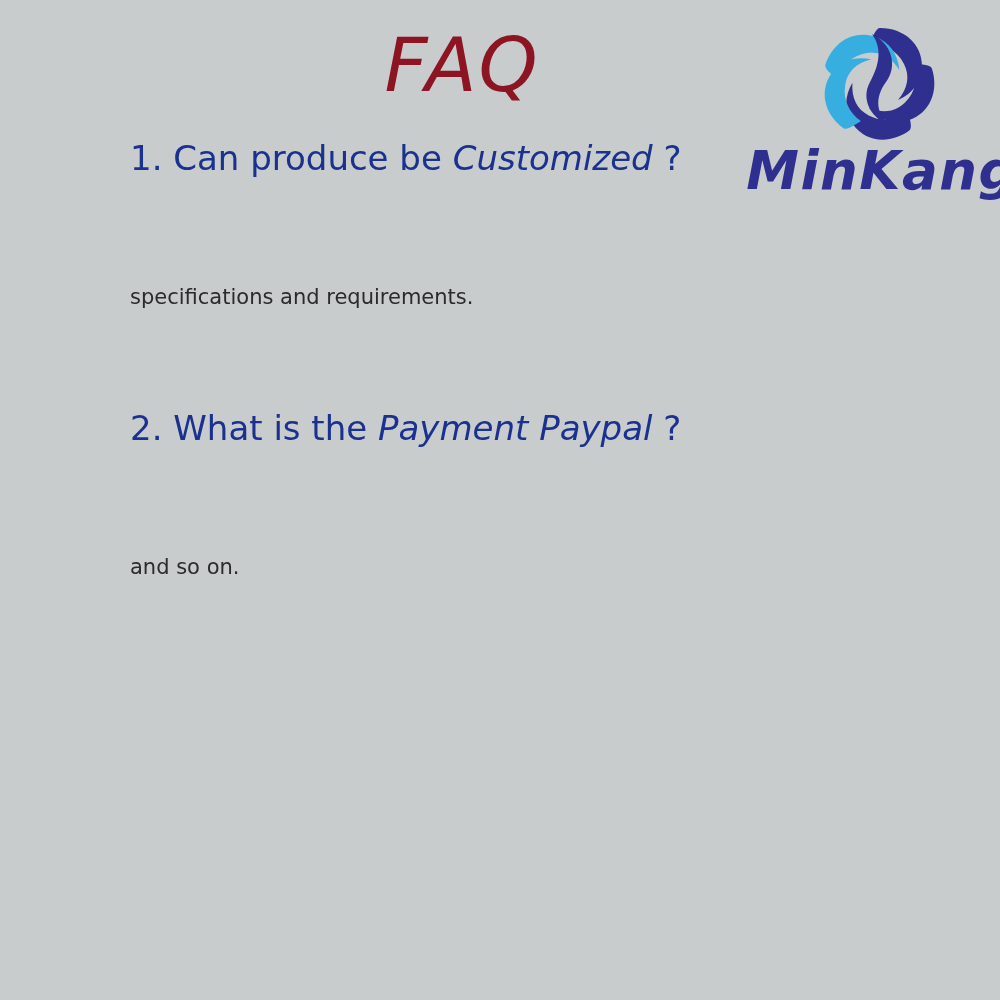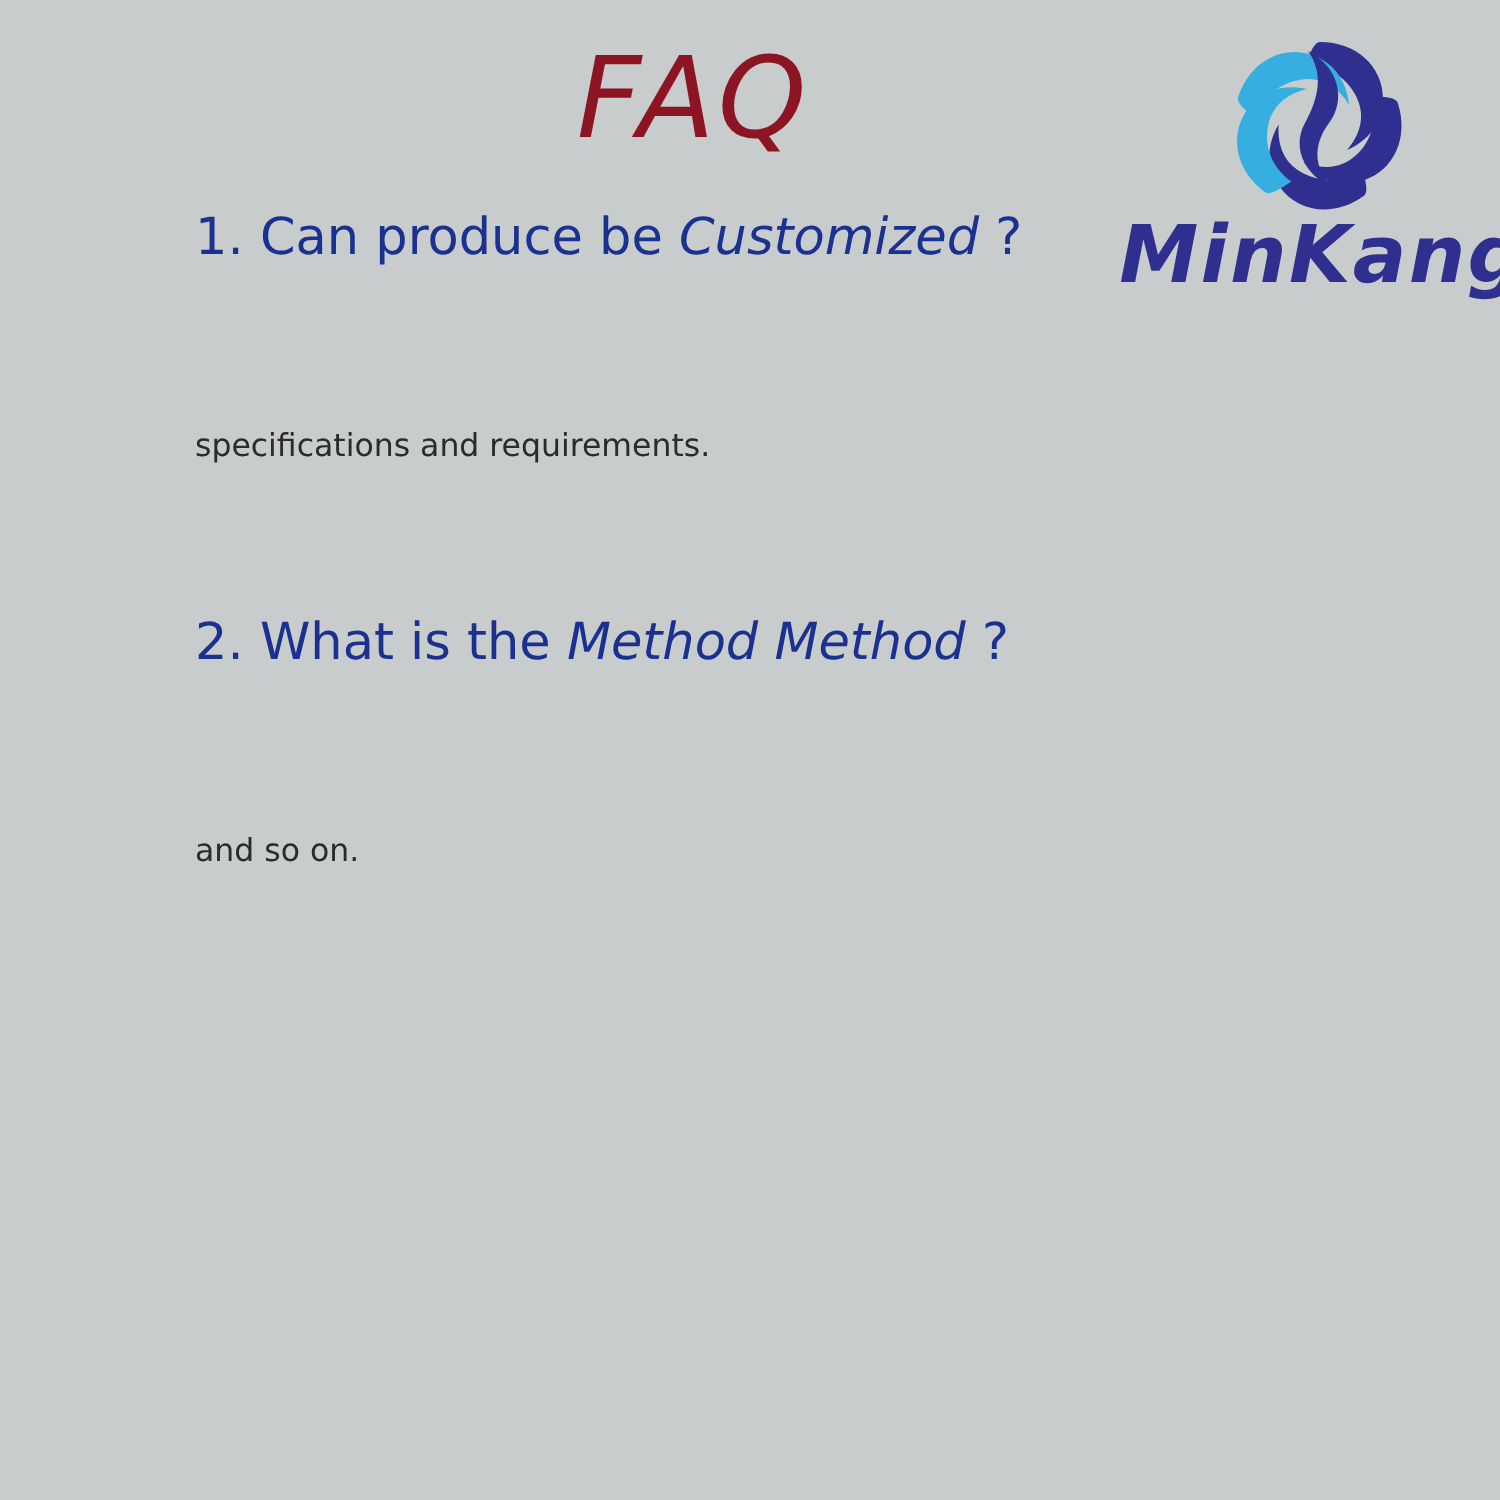--- a/index.html
+++ b/index.html
@@ -156,21 +156,21 @@
         <span>1. </span><span>Can produce be </span><span class="em">Customized</span><span> ?</span>
       </div>
       <div class="gap-a"></div>
       <div class="answer">
         <span class="a-line">specifications and requirements.</span>
       </div>
     </div>
 
     <div class="blk">
       <div class="q-heading">
-        <span>2. </span><span>What is the </span><span class="em">Method Method</span><span> ?</span>
+        <span>2. </span><span>What is the </span><span class="em">Payment Paypal</span><span> ?</span>
       </div>
       <div class="gap-a"></div>
       <div class="answer">
         <span class="a-line">and so on.</span>
       </div>
     </div>
 
   </div>
 </div>
 

